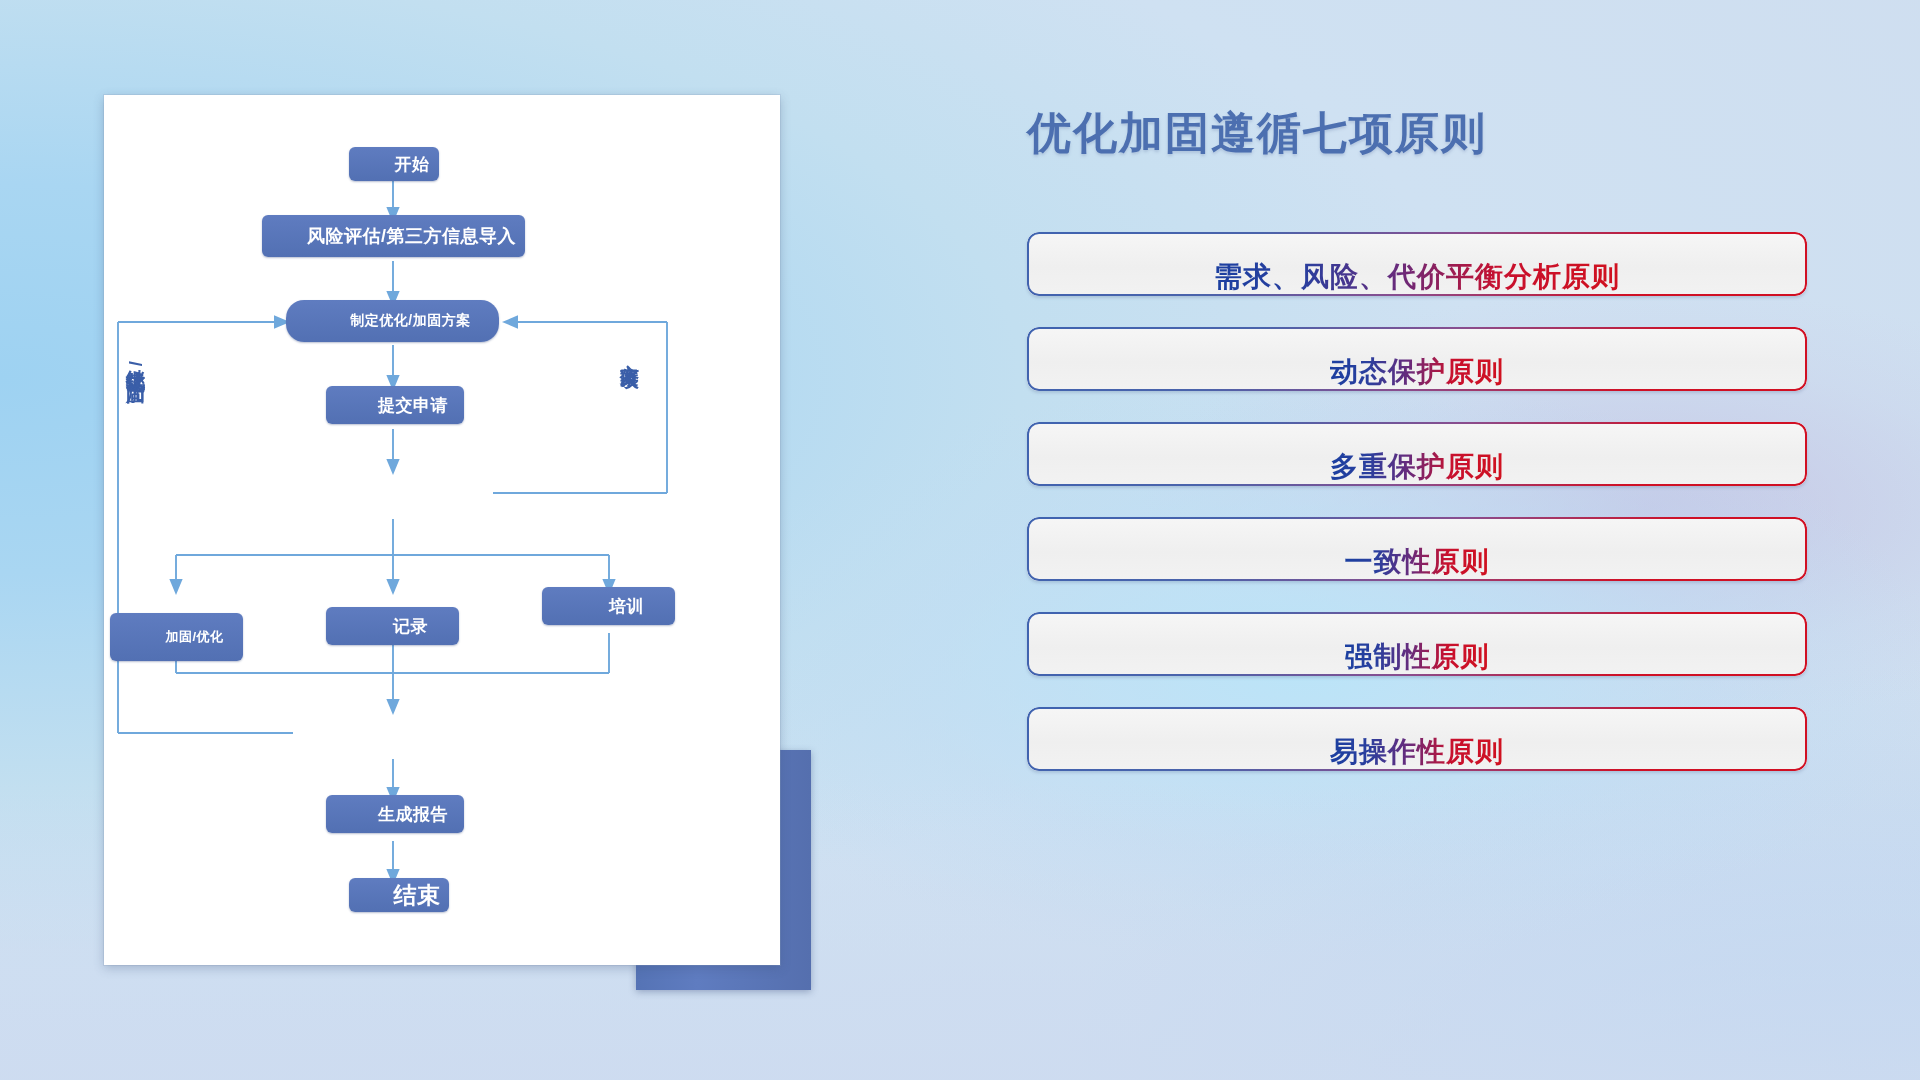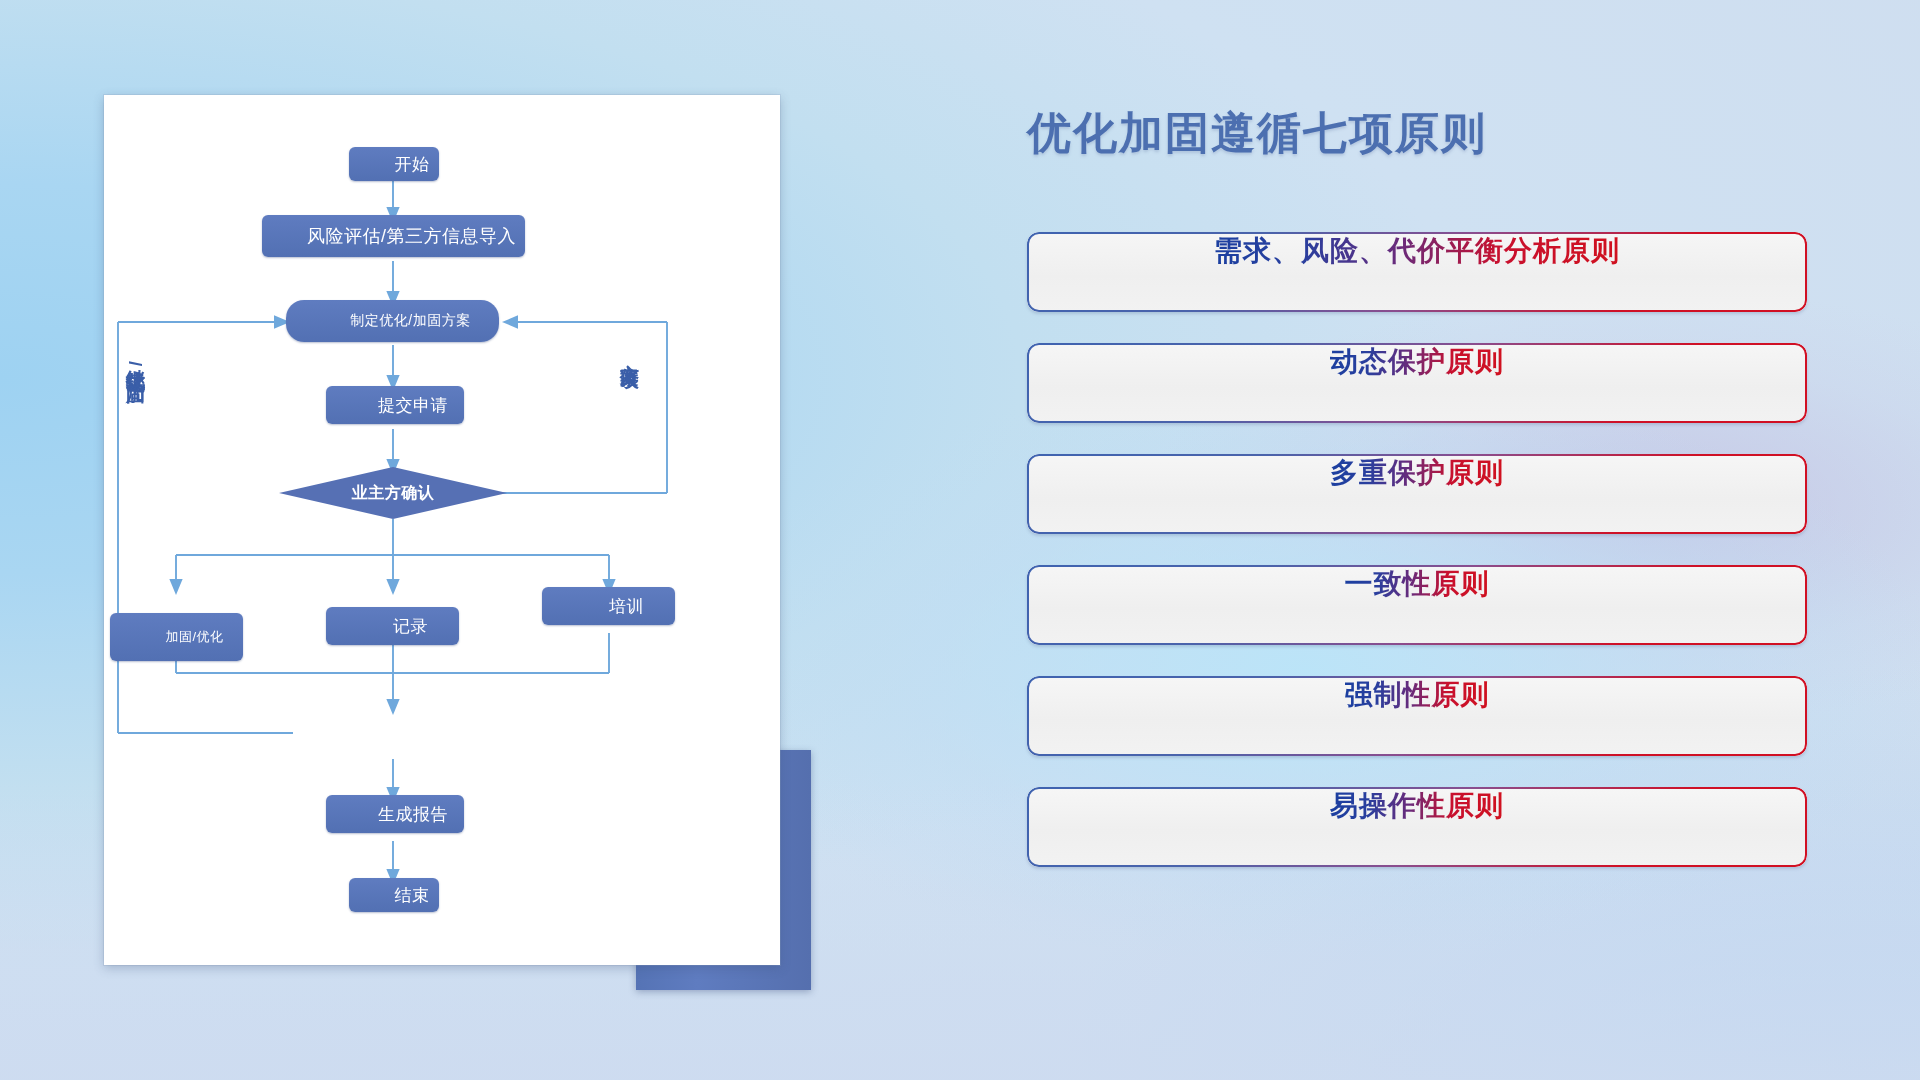--- a/index.html
+++ b/index.html
@@ -34,21 +34,21 @@
   }
   #flow-card{
     position:absolute; left:104px; top:95px; width:676px; height:870px;
     background:#fff;
     box-shadow:0 3px 10px rgba(60,80,120,.30), 0 0 0 1px rgba(150,170,200,.25);
   }
   #flow-svg{ position:absolute; left:0; top:0; width:676px; height:870px; }
   .node{
     position:absolute;
     display:flex; align-items:center; justify-content:center;
-    color:#fff; font-weight:normal; letter-spacing:.5px;
+    color:#fff; font-weight:bold; letter-spacing:.5px;
     background:linear-gradient(to bottom,#5f7cc0,#5270b3);
     border-radius:6px;
     box-shadow:0 1px 2px rgba(50,70,120,.35);
     white-space:nowrap;
     padding-left:36px;
   }
   .diamond-wrap{ position:absolute; }
   .diamond-wrap .dtext{
     position:absolute; inset:0; display:flex; align-items:center; justify-content:center;
     color:#fff; font-weight:bold; letter-spacing:.5px; white-space:nowrap;
@@ -64,22 +64,22 @@
   #panel-title{
     position:absolute; left:1027px; top:104px; width:780px;
     text-align:left;
     font-size:44px; font-weight:bold; color:#4c6fb0;
     letter-spacing:2px;
     text-shadow:0 2px 3px rgba(120,140,180,.35);
   }
   #principles{ position:absolute; left:1027px; top:232px; width:780px; }
   .principle{
     position:relative;
-    height:80px; margin-bottom:31px;
-    display:flex; align-items:flex-start; justify-content:center;
+    height:64px; margin-bottom:31px;
+    display:flex; align-items:flex-end; justify-content:center;
     background:linear-gradient(to bottom,#f6f6f6,#efefef 55%,#f2f2f2);
     border-radius:12px;
     box-shadow:0 2px 3px rgba(90,110,150,.25);
   }
   .principle::before{
     content:""; position:absolute; inset:0; border-radius:12px;
     padding:2px;
     background:linear-gradient(135deg,#3f63b0 0%,#4a63ab 28%,#8a4d8e 52%,#cf1026 78%,#d10f22 100%);
     -webkit-mask:linear-gradient(#000 0 0) content-box,linear-gradient(#000 0 0);
     -webkit-mask-composite:xor; mask-composite:exclude;
@@ -147,37 +147,31 @@
   </svg>
 
   <div class="node" style="left:245px; top:52px; width:90px; height:34px; font-size:17px;">开始</div>
 
   <div class="node" style="left:158px; top:120px; width:263px; height:42px; font-size:18px;">风险评估/第三方信息导入</div>
 
   <div class="node" style="left:182px; top:205px; width:213px; height:42px; font-size:14px;border-radius:18px;">制定优化/加固方案</div>
 
   <div class="node" style="left:222px; top:291px; width:138px; height:38px; font-size:17px;">提交申请</div>
 
-  <div class="diamond-wrap" style="left:175px; top:372px; width:228px; height:52px;">
-    <svg width="228" height="52" viewBox="0 0 228 52">
-      <polygon points="114,0 228,26 114,52 0,26" fill="#5670b4"></polygon>
-    </svg>
-    <div class="dtext" style="font-size:16px;">业主方确认</div>
-  </div>
 
   <div class="node" style="left:6px; top:492px; width:133px; height:48px; font-size:13px;margin-top:26px;">加固/优化</div>
 
   <div class="node" style="left:222px; top:492px; width:133px; height:38px; font-size:17px;margin-top:20px;">记录</div>
 
   <div class="node" style="left:438px; top:492px; width:133px; height:38px; font-size:17px;">培训</div>
 
 
   <div class="node" style="left:222px; top:700px; width:138px; height:38px; font-size:17px;">生成报告</div>
 
-  <div class="node" style="left:245px; top:783px; width:90px; height:34px; font-size:17px;">结束</div>
+  <div class="node" style="left:245px; top:783px; width:100px; height:34px; font-size:23px;">结束</div>
 
   <div class="vlabel slash" style="left:22px; top:258px; font-size:19px;">继续优化/加固</div>
 
   <div class="vlabel" style="left:516px; top:254px; font-size:19px;">方案修改</div>
 </div>
 
 <div id="panel-title">优化加固遵循七项原则</div>
 
 <div id="principles">
   <div class="principle">

